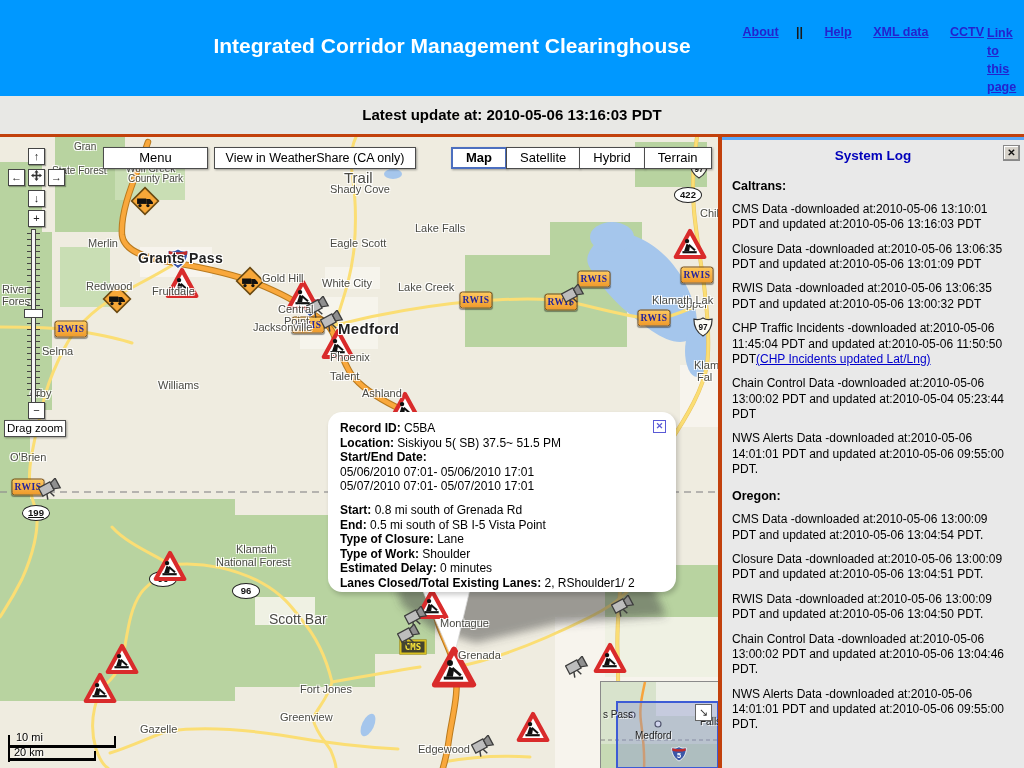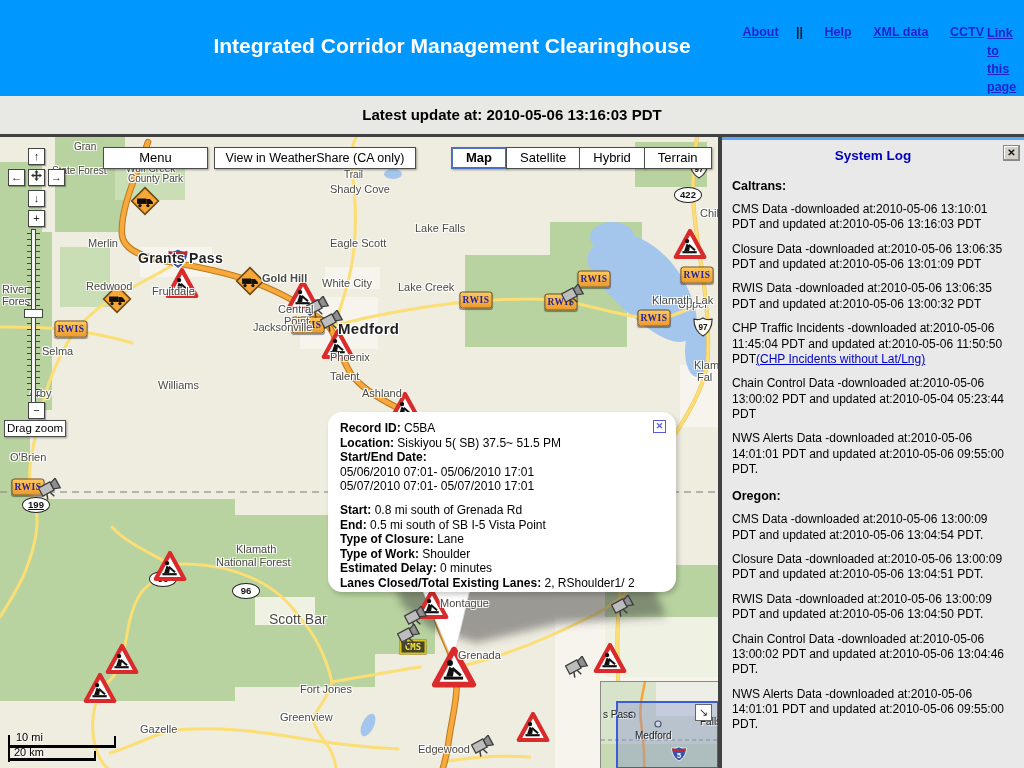--- a/index.html
+++ b/index.html
@@ -1,17 +1,17 @@
 <!DOCTYPE html>
 <html><head>
 <meta charset="utf-8">
 <style>
   * { margin:0; padding:0; box-sizing:border-box; }
   body { font-family:"Liberation Sans",sans-serif; background:#fff; width:1024px; height:768px; overflow:hidden; }
-  #page { position:relative; width:1024px; height:768px; background:#404040; }
+  #page { position:relative; width:1024px; height:768px; background:#c2410c; }
 
   
   #header { position:absolute; left:0; top:0; width:1024px; height:96px; background:#0098FF; }
   #page-title { position:absolute; left:105px; top:34px; width:694px; text-align:center;
                 color:#fff; font-size:21px; font-weight:bold; }
   #hlinks { position:absolute; right:40px; top:25px; font-size:12.5px; font-weight:bold; white-space:nowrap; }
   #hlinks a { color:#2323CE; text-decoration:underline; margin-left:18px; cursor:pointer; }
   #hlinks .sep { color:#1a1a1a; margin-left:14px; text-decoration:none; font-weight:bold; }
   #link-page { position:absolute; right:3px; top:24px; width:34px; font-size:12.5px; font-weight:bold;
                color:#2323CE; text-decoration:underline; line-height:18px; cursor:pointer; }
@@ -208,21 +208,21 @@
     <text x="11" y="14.5" font-size="9" font-weight="bold" fill="#111" text-anchor="middle" font-family="Liberation Sans,sans-serif">97</text>
           </svg></div>
         <div class="mic us97" style="left: 699px; top: 32px;"><svg width="20" height="20" viewBox="0 0 22 22">
     <path d="M11 1 C13.5 2.8 17.5 3.2 21 2.4 C21 10.5 17.5 17 11 21 C4.5 17 1 10.5 1 2.4 C4.5 3.2 8.5 2.8 11 1 Z" fill="#FDFDF5" stroke="#333" stroke-width="1.3"></path>
     <text x="11" y="14.5" font-size="9" font-weight="bold" fill="#111" text-anchor="middle" font-family="Liberation Sans,sans-serif">97</text>
           </svg></div>
         <div class="mic oval" style="left: 388px; top: 19px;">62</div>
         <div class="mic oval" style="left: 688px; top: 58px;">422</div>
         <div class="mic oval" style="left: 163px; top: 442px;">96</div>
         <div class="mic oval" style="left: 246px; top: 454px;">96</div>
-        <div class="mic oval" style="left: 36px; top: 368px; text-decoration: underline;">199</div>
+        <div class="mic oval" style="left: 36px; top: 376px; text-decoration: underline;">199</div>
         <div class="mic rwis" style="left: 71px; top: 192px;">RWIS</div>
         <div class="mic rwis" style="left: 28px; top: 350px;">RWIS</div>
         <div class="mic rwis" style="left: 476px; top: 163px;">RWIS</div>
         <div class="mic rwis" style="left: 561px; top: 165px;">RWIS</div>
         <div class="mic rwis" style="left: 594px; top: 142px;">RWIS</div>
         <div class="mic rwis" style="left: 654px; top: 181px;">RWIS</div>
         <div class="mic rwis" style="left: 697px; top: 138px;">RWIS</div>
         <div class="mic rwis" style="left: 308px; top: 188px;">RWIS</div>
         <div class="mic cms" style="left: 413px; top: 510px;">CMS</div>
         <div class="mic closure" style="left: 145px; top: 64px;"><svg width="30" height="30" viewBox="0 0 36 36">
@@ -392,31 +392,31 @@
     <path d="M16 6.5 L23 4 L23 16 L16 13.5 Z" fill="#8f8f8f" stroke="#3d3d3d" stroke-width="1.4"></path>
     <path d="M7 15 L5 21 M11 15 L13 21" stroke="#3d3d3d" stroke-width="1.6"></path>
             </g>
           </svg></div>
       </div>
     <div id="labelLayer">
         <span class="map-label" style="left: 74px; top: 4px; font-size: 10px;">Gran</span>
         <span class="map-label" style="left: 52px; top: 28px; font-size: 10px;">State Forest</span>
         <span class="map-label" style="left: 126px; top: 26px; font-size: 10px;">Wolf Creek</span>
         <span class="map-label" style="left: 128px; top: 36px; font-size: 10px; text-align: center;">County Park</span>
-        <span class="map-label" style="left: 344px; top: 32px; font-size: 10px;">Trail</span>
+        <span class="map-label" style="left: 344px; top: 32px; font-size: 15px;">Trail</span>
         <span class="map-label" style="left: 330px; top: 46px; font-size: 11px;">Shady Cove</span>
         <span class="map-label" style="left: 415px; top: 85px; font-size: 11px;">Lake Falls</span>
         <span class="map-label" style="left: 88px; top: 100px; font-size: 11px;">Merlin</span>
         <span class="map-label city" style="left: 138px; top: 113px; font-size: 14px;">Grants Pass</span>
         <span class="map-label" style="left: 330px; top: 100px; font-size: 11px;">Eagle Scott</span>
         <span class="map-label" style="left: 322px; top: 140px; font-size: 11px;">White City</span>
         <span class="map-label" style="left: 398px; top: 144px; font-size: 11px;">Lake Creek</span>
         <span class="map-label" style="left: 86px; top: 143px; font-size: 11px;">Redwood</span>
         <span class="map-label" style="left: 152px; top: 148px; font-size: 11px;">Fruitdale</span>
-        <span class="map-label" style="left: 262px; top: 135px; font-size: 11px; font-weight: bold;">Gold Hill</span>
+        <span class="map-label" style="left: 262px; top: 135px; font-size: 11px;">Gold Hill</span>
         <span class="map-label" style="left: 278px; top: 166px; font-size: 11px;">Central</span>
         <span class="map-label" style="left: 284px; top: 178px; font-size: 11px;">Point</span>
         <span class="map-label" style="left: 253px; top: 184px; font-size: 11px;">Jacksonville</span>
         <span class="map-label city" style="left: 338px; top: 183px; font-size: 15px;">Medford</span>
         <span class="map-label" style="left: 330px; top: 214px; font-size: 11px;">Phoenix</span>
         <span class="map-label" style="left: 330px; top: 233px; font-size: 11px;">Talent</span>
         <span class="map-label" style="left: 362px; top: 250px; font-size: 11px;">Ashland</span>
         <span class="map-label" style="left: 158px; top: 242px; font-size: 11px;">Williams</span>
         <span class="map-label" style="left: 42px; top: 208px; font-size: 11px;">Selma</span>
         <span class="map-label" style="left: 30px; top: 250px; font-size: 11px;">erby</span>
@@ -427,21 +427,21 @@
         <span class="map-label" style="left: 678px; top: 144px; font-size: 11px; margin-top: 17px;">Upper</span>
         <span class="map-label" style="left: 652px; top: 157px; font-size: 11px;">Klamath Lak</span>
         <span class="map-label" style="left: 694px; top: 222px; font-size: 11px;">Klam</span>
         <span class="map-label" style="left: 697px; top: 234px; font-size: 11px;">Fal</span>
         <span class="map-label" style="left: 236px; top: 406px; font-size: 11px;">Klamath</span>
         <span class="map-label" style="left: 216px; top: 419px; font-size: 11px;">National Forest</span>
         <span class="map-label" style="left: 250px; top: 474px; font-size: 14px; margin-left: 19px;">Scott Bar</span>
         <span class="map-label" style="left: 300px; top: 546px; font-size: 11px;">Fort Jones</span>
         <span class="map-label" style="left: 280px; top: 574px; font-size: 11px;">Greenview</span>
         <span class="map-label" style="left: 312px; top: 608px; font-size: 11px; margin-top: 40px;">Etna</span>
-        <span class="map-label" style="left: 428px; top: 460px; font-size: 11px; padding-left: 12px;">Montague</span>
+        <span class="map-label" style="left: 428px; top: 480px; font-size: 11px; padding-left: 12px;">Montague</span>
         <span class="map-label" style="left: 458px; top: 512px; font-size: 11px;">Grenada</span>
         <span class="map-label" style="left: 140px; top: 586px; font-size: 11px;">Gazelle</span>
         <span class="map-label" style="left: 418px; top: 606px; font-size: 11px;">Edgewood</span>
         <span class="map-label" style="left: 506px; top: 634px; font-size: 13px;">Carrick</span>
       </div>
 
     <div id="menu-btn" class="gbtn">Menu</div>
     <div id="ws-btn" class="gbtn">View in WeatherShare (CA only)</div>
     <div id="mapTypeBar"><div class="map-type-btn sel">Map</div><div class="map-type-btn">Satellite</div><div class="map-type-btn">Hybrid</div><div class="map-type-btn">Terrain</div></div>
 
@@ -513,21 +513,21 @@
   </div>
 
   <div id="syslog">
     <div id="syslog-title">System Log</div>
     <div id="syslog-close">✕</div>
     <div id="logBody">
         <h4>Caltrans:</h4>
         <p>CMS Data -downloaded at:2010-05-06 13:10:01 PDT and updated at:2010-05-06 13:16:03 PDT</p>
         <p>Closure Data -downloaded at:2010-05-06 13:06:35 PDT and updated at:2010-05-06 13:01:09 PDT</p>
         <p>RWIS Data -downloaded at:2010-05-06 13:06:35 PDT and updated at:2010-05-06 13:00:32 PDT</p>
-        <p>CHP Traffic Incidents -downloaded at:2010-05-06 11:45:04 PDT and updated at:2010-05-06 11:50:50 PDT<a>(CHP Incidents without Lat/Lng)</a></p>
+        <p>CHP Traffic Incidents -downloaded at:2010-05-06 11:45:04 PDT and updated at:2010-05-06 11:50:50 PDT<a>(CHP Incidents updated Lat/Lng)</a></p>
         <p>Chain Control Data -downloaded at:2010-05-06 13:00:02 PDT and updated at:2010-05-04 05:23:44 PDT</p>
         <p>NWS Alerts Data -downloaded at:2010-05-06 14:01:01 PDT and updated at:2010-05-06 09:55:00 PDT.</p>
         <h4>Oregon:</h4>
         <p>CMS Data -downloaded at:2010-05-06 13:00:09 PDT and updated at:2010-05-06 13:04:54 PDT.</p>
         <p>Closure Data -downloaded at:2010-05-06 13:00:09 PDT and updated at:2010-05-06 13:04:51 PDT.</p>
         <p>RWIS Data -downloaded at:2010-05-06 13:00:09 PDT and updated at:2010-05-06 13:04:50 PDT.</p>
         <p>Chain Control Data -downloaded at:2010-05-06 13:00:02 PDT and updated at:2010-05-06 13:04:46 PDT.</p>
         <p>NWS Alerts Data -downloaded at:2010-05-06 14:01:01 PDT and updated at:2010-05-06 09:55:00 PDT.</p>
       </div>
   </div>

